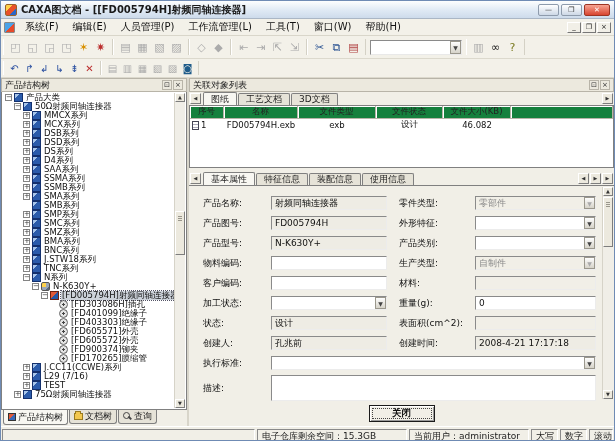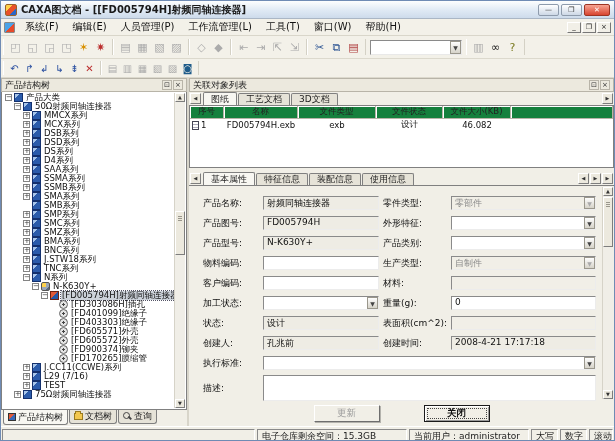--- a/index.html
+++ b/index.html
@@ -94,24 +94,24 @@
   .th:nth-child(1){width:34px;} .th:nth-child(2){width:74px;} .th:nth-child(3){width:78px;}
   .th:nth-child(4){width:67px;} .th:nth-child(5){width:68px;} .th:nth-child(6){flex:1;}
   .trw{display:flex;height:12px;font-size:8.5px;align-items:center;color:#111;}
   .td{flex:none;display:flex;align-items:center;justify-content:center;}
   .td:nth-child(1){width:34px;justify-content:flex-start;padding-left:2px;gap:2px;}
   .td:nth-child(2){width:74px;} .td:nth-child(3){width:78px;} .td:nth-child(4){width:67px;} .td:nth-child(5){width:68px;}
   .doc-ico{width:7px;height:9px;flex:none;border:1px solid #445;background:linear-gradient(#fff 0 2px,#aab 2px 3px,#fff 3px 5px,#aab 5px 6px,#fff 6px);}
   .gap{height:4px;flex:none;background:#f1efe7;}
   
   .formarea{flex:1;position:relative;background:#f1efe7;padding:7px 18px 0 14px;min-height:0;}
-  .fgrid{display:grid;grid-template-columns:56px 116px 64px 1fr;grid-template-rows:repeat(8,20px) 20px 30px;column-gap:4px;}
+  .fgrid{display:grid;grid-template-columns:56px 116px 64px 1fr;grid-template-rows:repeat(8,20px) 20px 30px;column-gap:12px;}
   .flabel{font-size:9px;color:#111;display:flex;align-items:center;white-space:nowrap;}
   .fld{height:14px;align-self:center;border:1px solid;border-color:#8a8a8a #ececec #ececec #8a8a8a;background:#fff;
-    font-size:9px;display:flex;padding:0 3px;color:#111;overflow:hidden;white-space:nowrap;}
+    font-size:9px;display:flex;align-items:center;padding:0 3px;color:#111;overflow:hidden;white-space:nowrap;}
   .fld.ro{background:#eeece4;}
   .fld.dis{background:#f1efe7;color:#8a8a8a;}
   .fld.combo{padding-right:0;}
   .cval{flex:1;overflow:hidden;}
   .fld .arrow{flex:none;width:11px;height:12px;background:linear-gradient(#fdfdfd,#d6d3c9);border:1px solid #9a978c;
     font-size:6px;display:flex;align-items:center;justify-content:center;color:#444;}
   .fld.dis .arrow{color:#aaa;}
   .span3{grid-column:2/5;}
   .fld.area{height:26px;align-items:flex-start;align-self:start;margin-top:2px;}
   
@@ -569,21 +569,20 @@
         <div class="vscroll">
           <span class="sbtn up">▲</span>
           <span class="sthumb" style="top:10px;height:50px;">
               <i></i>
             </span>
           <span class="sbtn down">▼</span>
         </div>
       </div>
 
       <div id="btnrow" class="btnrow">
-          <button class="btn dis">更新</button>
           <button class="btn primary">关闭</button>
         </div>
     </div>
   </div>
 
   <div id="statusbar" class="statusbar">
       <div class="sseg" style="flex: 1 1 0%;"></div>
       <div class="sseg" style="width: 150px;">电子仓库剩余空间：15.3GB</div>
       <div class="sseg" style="width: 120px;">当前用户：administrator</div>
       <div class="sseg" style="width: 27px;">大写</div>

